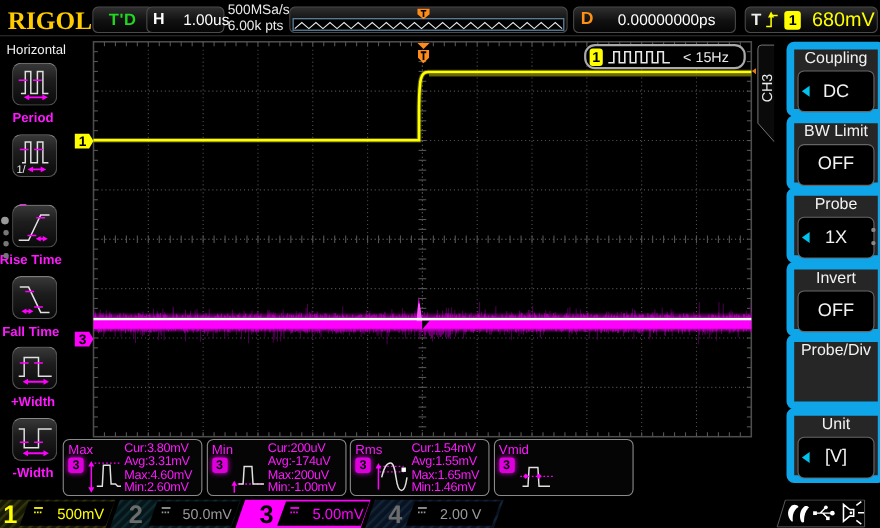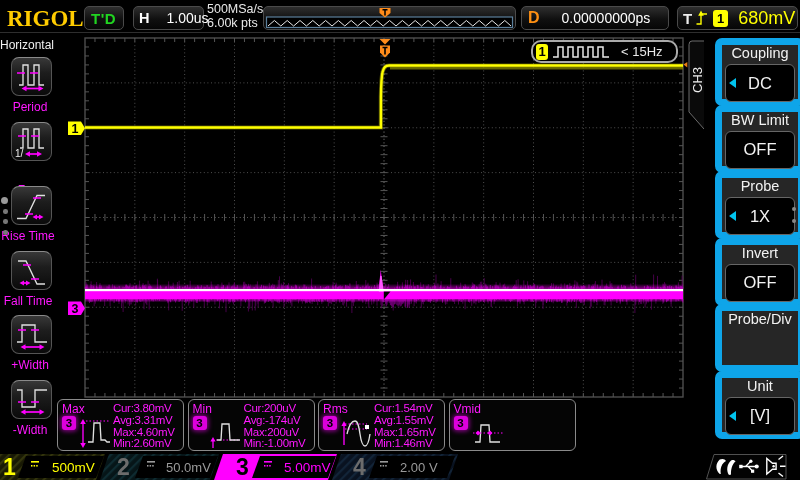--- a/index.html
+++ b/index.html
@@ -10,26 +10,26 @@
   border-bottom:1.5px solid #2e2e2e; }
 #logo { position:absolute; left:7px; top:6px; font-family:"Liberation Serif",serif;
   font-weight:bold; font-size:23px; color:#fc0; letter-spacing:0px; }
 .tbox { position:absolute; top:6px; height:24px; background:linear-gradient(180deg,#2e2e2e,#101010 55%,#060606);
   border:1.5px solid #4a4a4a; border-radius:5px; display:flex; align-items:center;
   justify-content:center; }
 #sarate { position:absolute; left:207px; top:3px; color:#e8e8e8; font-size:12.5px; line-height:13.5px; }
 #t1badge { display:inline-block; margin-left:4px; width:15px; height:17px; background:#ffff00;
   border-radius:3px; color:#000; font-weight:bold; font-size:13px; text-align:center; line-height:17px; }
 #sidebar { position:absolute; left:0; top:35px; width:60px; height:420px; }
-#htitle { position:absolute; left:0; top:3px; width:60px; text-align:left; color:#f0f0f0; font-size:12px; }
+#htitle { position:absolute; left:0; top:3px; width:60px; text-align:right; color:#f0f0f0; font-size:12px; }
 .lbtn { position:absolute; left:11px; width:41px; height:39px; border-radius:8px;
   background:linear-gradient(180deg,#383838,#1d1d1d 40%,#0a0a0a);
   border:1px solid #555; border-top-color:#8a8a8a; }
 .lbtn svg { position:absolute; left:0; top:0; }
-.llab { position:absolute; width:60px; text-align:center; color:#ff19ff; font-size:12px; }
+.llab { position:absolute; width:60px; text-align:center; color:#ff19ff; font-size:12px;font-weight:bold; }
 .w { stroke:#e0e0e0; stroke-width:1.35; fill:none; }
 .m { stroke:#ff00ff; stroke-width:1.35; fill:none; }
 .md { stroke:#ff00ff; stroke-width:1.2; fill:none; }
 .ma { stroke:#ff00ff; stroke-width:1.7; fill:none; }
 .mf { fill:#ff00ff; }
 .ldots span { position:absolute; border-radius:50%; background:#999; }
 #menu { position:absolute; left:703px; top:35px; width:90px; height:420px; }
 .mitem { position:absolute; left:12px; width:90px; height:68px; background:#262626;
   border:7px solid #0ea5e9; border-radius:7px; }
 .mlab { text-align:center; color:#f2f2f2; font-size:14.5px; height:18px; line-height:17px; }
@@ -418,21 +418,21 @@
 <polygon points="68,301.5 81,301.5 85,308.2 81,315 68,315" fill="#ff00ff"></polygon>
 <text x="71.5" y="312.6" font-size="12.5" font-weight="bold" fill="#000" font-family="Liberation Sans,sans-serif">3</text>
 
 <polygon points="379.5,39 390.5,39 385,44.5" fill="#ff8c1a"></polygon>
 <polygon points="380,45.5 390,45.5 390,52.5 385,57.5 380,52.5" fill="#ff8c1a"></polygon>
 <path d="M382.5 47.5h5M385 47.5v7" stroke="#000" stroke-width="1.6" fill="none"></path>
 <polygon points="683.5,64.5 687.3,62 687.3,67.5" fill="#ff8c1a" opacity="0.9"></polygon>
 </svg>
 <div id="topbar">
 <span id="logo">RIGOL</span>
-<div class="tbox" style="left:83.5px;width:40px">
+<div class="tbox" style="left:83.5px;width:56px">
         <span style="color:#21d521;font-weight:bold;font-size:15px;letter-spacing:0.5px">T'D</span>
       </div>
 <div class="tbox" style="left:133px;width:71px;justify-content:flex-start">
 <span style="color:#fff;font-weight:bold;font-size:14.5px;padding-left:5px">H</span>
 <span style="color:#fff;font-size:14px;margin-left:17px">1.00us</span>
       </div>
 <div id="sarate">500MSa/s<br>6.00k pts</div>
 <div class="tbox" style="left:263px;width:253px">
 <svg width="253" height="33" viewBox="263 0 253 33" style="position:absolute;left:-1.5px;top:-7.5px">
 <rect x="266.5" y="17" width="246" height="10.5" fill="#000" stroke="#5b7f9b" stroke-width="1.2"></rect>

